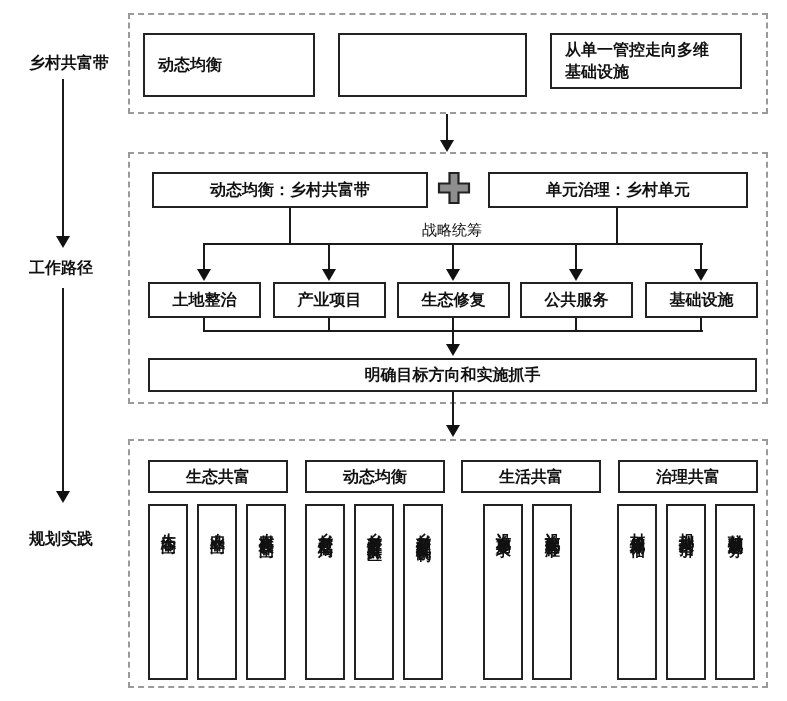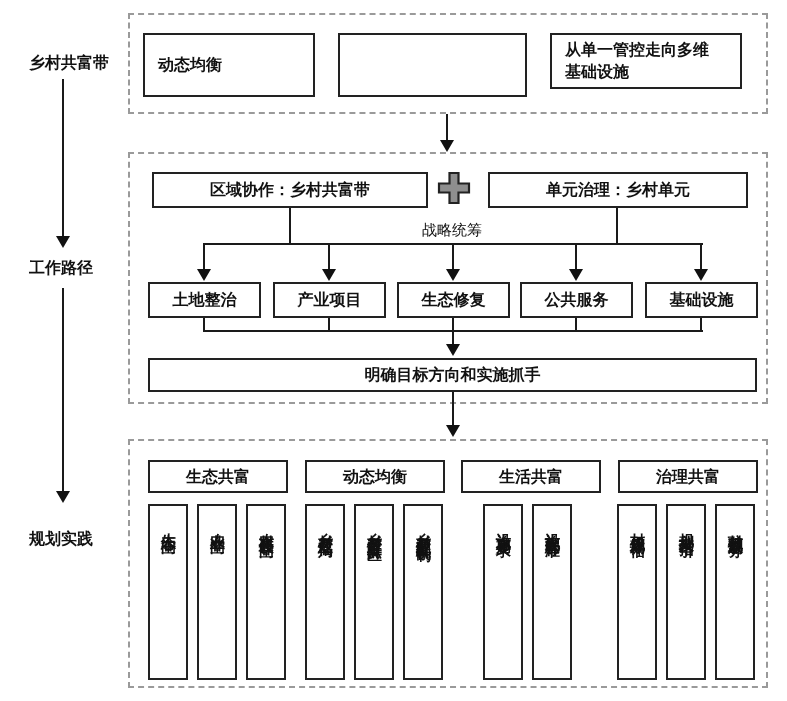--- a/index.html
+++ b/index.html
@@ -51,21 +51,21 @@
     <div>从单一管控走向多维</div>
     <div>基础设施</div>
   </div>
 </div>
 
 <div class="vline" style="left:446px;top:114px;height:26px"></div>
 <div class="ah" style="left:440px;top:140px"></div>
 
 <div class="dash" style="left:128px;top:152px;width:640px;height:252px"></div>
 
-<div class="box" style="left:152px;top:172px;width:276px;height:36px">区域协作：乡村共富带</div>
+<div class="box" style="left:152px;top:172px;width:276px;height:36px">动态均衡：乡村共富带</div>
 
 <svg class="plus" style="left:437px;top:171px" width="34" height="34" viewBox="0 0 34 34">
   <path d="M12.5 2 h9 v10.5 h10.5 v9 h-10.5 v10.5 h-9 v-10.5 h-10.5 v-9 h10.5 z" fill="#8e8e8e" stroke="#222" stroke-width="2.2"></path>
 </svg>
 
 <div class="box" style="left:488px;top:172px;width:260px;height:36px">单元治理：乡村单元</div>
 
 <div class="flow-label" style="left:382px;top:221px;width:140px">战略统筹</div>
 
 <div class="vline" style="left:289px;top:208px;height:37px"></div>

